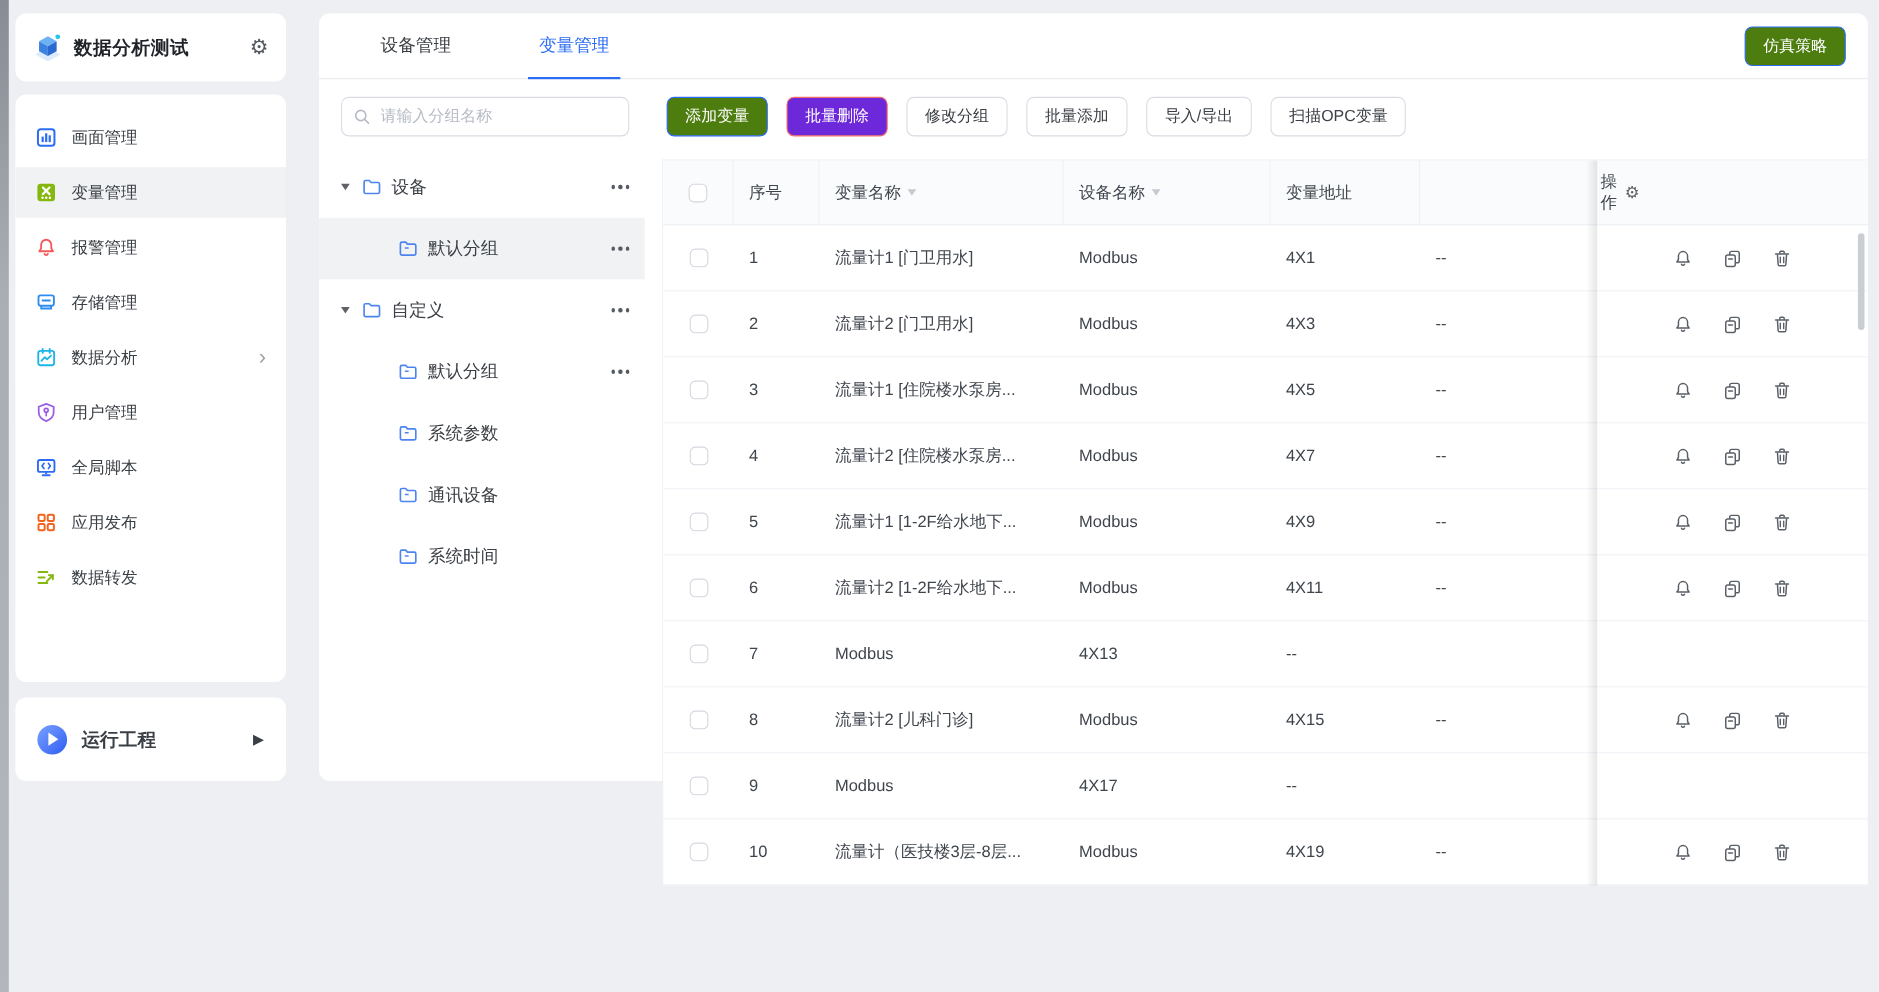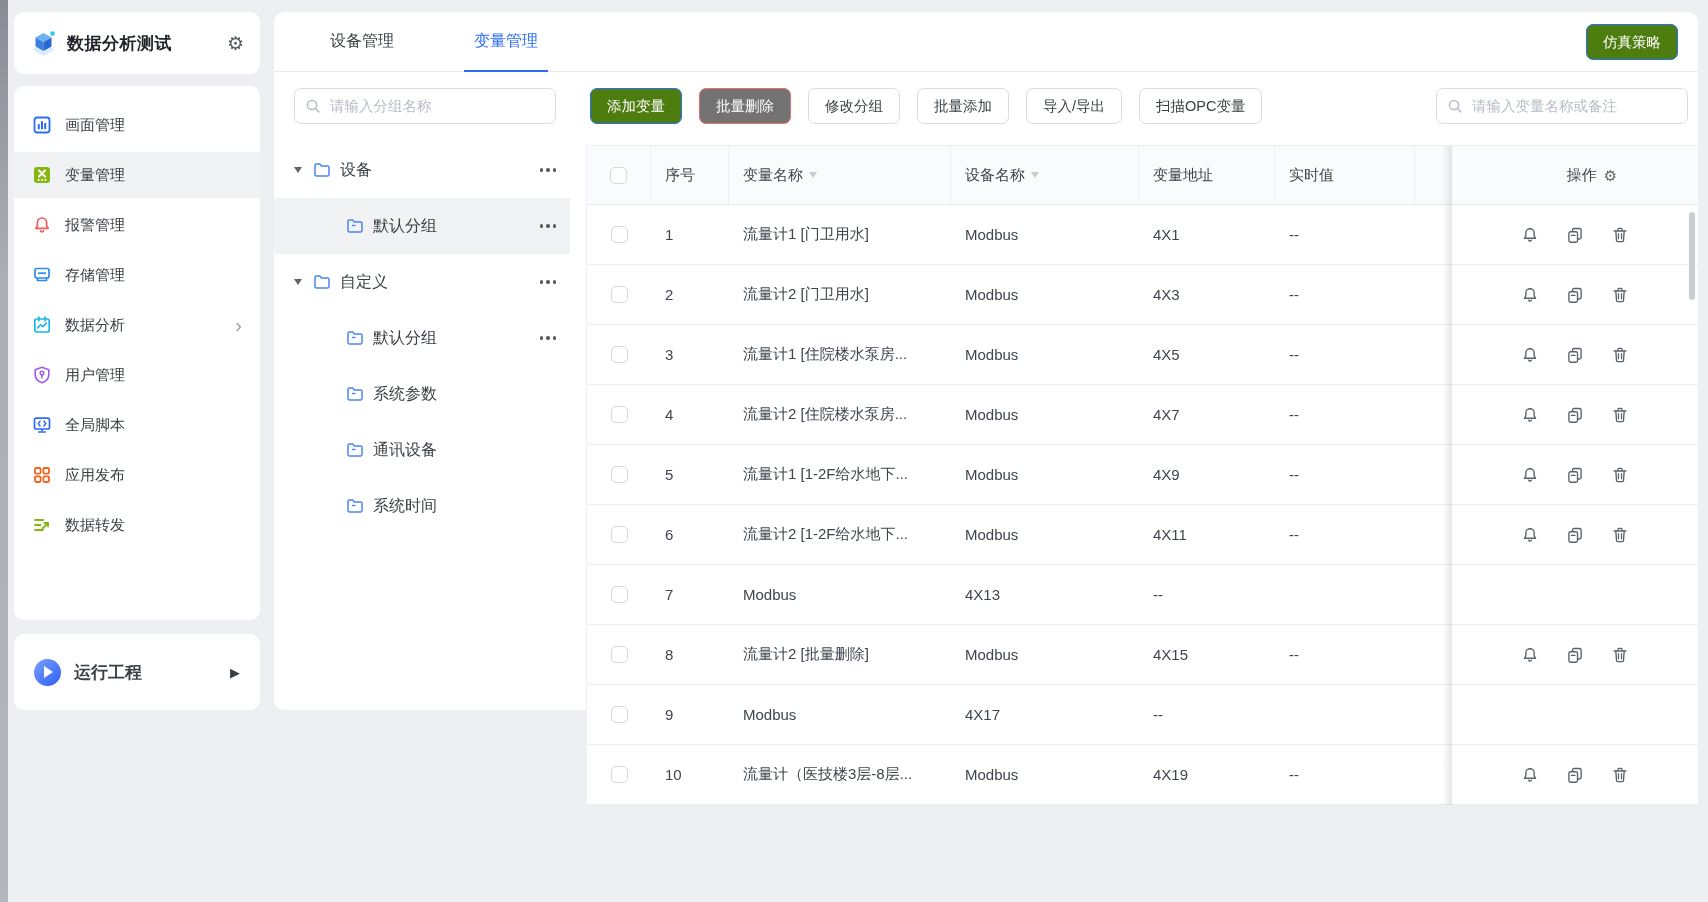--- a/index.html
+++ b/index.html
@@ -6,21 +6,21 @@
   html,body { margin:0; padding:0; }
   body {
     width:1708px; height:902px; position:relative; overflow:hidden;
     background:#edeff2;
     font-family:"Liberation Sans","DejaVu Sans",sans-serif;
     color:#363b42;
   }
   .left-strip { position:absolute; left:0; top:0; width:8px; height:902px;
     background:linear-gradient(#888d95,#a9adb4 30%,#b3b7bd); }
   .app { position:absolute; left:8px; top:0; width:1700px; height:718px;
-    padding:12px 10px 8px 6px; display:flex; gap:14px;justify-content:flex-end; }
+    padding:12px 10px 8px 6px; display:flex; gap:30px;justify-content:flex-end; }
 
   .card { background:#fff; border-radius:10px; }
 
   
   aside { width:246px; display:flex; flex-direction:column; flex:none; }
   .logo-card { height:62px; display:flex; align-items:center; padding:0 16px; gap:10px; }
   .logo-title { font-size:17px; font-weight:bold; color:#1f2329; letter-spacing:.5px; }
   .hdr-gear { margin-left:auto; font-size:19px; color:#565b63; cursor:pointer; line-height:1; }
   .nav-card { margin-top:12px; flex:1; padding:12px 0; overflow:hidden; }
   .nav-item { height:46px; margin:4px 0 0 0; display:flex; align-items:center; gap:13px;
@@ -43,21 +43,21 @@
     padding:0 20px 0 46px; border-bottom:1px solid #e8eaee; position:relative; }
   .tab { font-size:16px; color:#3a3f45; padding:0 10px; height:59px;
     display:flex; align-items:center; cursor:pointer; position:relative; margin-right:60px; }
   .tab.active { color:#2b6cf5; }
   .tab.active::after { content:""; position:absolute; left:0; right:0; bottom:-1px;
     height:2px; background:#2b6cf5; }
   .btn { border:1px solid #d9dce3; background:#fff; color:#3a3f45; font-size:14.5px;
     height:36px; padding:0 16px; border-radius:7px; cursor:pointer;
     font-family:inherit; line-height:34px; }
   .btn.primary { background:#4d7c0f; border-color:#2b6cf5; color:#fff; }
-  .btn.danger  { background:#737373; border-color:#f56c6c; color:#fff; }
+  .btn.danger  { background:#6d28d9; border-color:#f56c6c; color:#fff; }
   .simulate-btn { margin-left:auto; }
 
   .content { flex:1; display:flex; min-height:0; }
 
   
   .tree-panel { width:296px; flex:none; padding:16px 14px 0 20px; }
   .search-box { height:36px; border:1px solid #d9dce3; border-radius:7px;
     display:flex; align-items:center; padding:0 10px; gap:7px; background:#fff; }
   .search-box input { border:none; outline:none; flex:1; font-size:14.5px;
     font-family:inherit; color:#363b42; min-width:0; background:transparent; }
@@ -334,29 +334,20 @@
       </div>
 
       <div class="table-panel">
         <div class="toolbar">
           <button class="btn primary">添加变量</button>
           <button class="btn danger">批量删除</button>
           <button class="btn">修改分组</button>
           <button class="btn">批量添加</button>
           <button class="btn">导入/导出</button>
           <button class="btn">扫描OPC变量</button>
-          <div class="search-box">
-            <span style="display:flex">
-              <svg width="16" height="16" viewBox="0 0 16 16">
-                  <circle cx="7" cy="7" r="4.6" fill="none" stroke="#b6bcc6" stroke-width="1.5"></circle>
-                  <line x1="10.6" y1="10.6" x2="14" y2="14" stroke="#b6bcc6" stroke-width="1.5" stroke-linecap="round"></line>
-                </svg>
-            </span>
-            <input type="text" placeholder="请输入变量名称或备注" style="">
-          </div>
         </div>
 
         <div class="vtable">
           <div class="thead">
             <div class="cell c-check">
                 <span class="checkbox"></span>
               </div>
             <div class="cell">
                 <span>序号</span>
               </div>
@@ -364,23 +355,20 @@
                 <span>变量名称</span>
                 <span class="sort-caret"></span>
               </div>
             <div class="cell">
                 <span>设备名称</span>
                 <span class="sort-caret"></span>
               </div>
             <div class="cell">
                 <span>变量地址</span>
               </div>
-            <div class="cell">
-                <span>实时值</span>
-              </div>
             <div class="cell c-spacer"></div>
             <div class="cell c-actions">
               <span>操作</span>
               <span class="ops-gear">⚙</span>
             </div>
           </div>
 
           <div id="rows">
   <div class="trow">
     <div class="cell c-check">
@@ -589,21 +577,21 @@
                     <line x1="11.7" y1="8.6" x2="11.7" y2="14.2" stroke="#5a6068" stroke-width="1.4" stroke-linecap="round"></line>
                   </svg>
     </div>
   </div>
 
   <div class="trow">
     <div class="cell c-check">
                   <span class="checkbox"></span>
                 </div>
     <div class="cell c-idx">8</div>
-    <div class="cell c-name">流量计2 [批量删除]</div>
+    <div class="cell c-name">流量计2 [儿科门诊]</div>
     <div class="cell c-dev">Modbus</div>
     <div class="cell c-addr">4X15</div>
     <div class="cell c-val">--</div>
     <div class="cell c-spacer"></div>
     <div class="cell c-actions">
       <svg width="18" height="18" viewBox="0 0 20 20">
                     <path d="M10 3 a4.6 4.6 0 0 1 4.6 4.6 v3.4 l1.6 2.6 h-12.4 l1.6 -2.6 v-3.4 A4.6 4.6 0 0 1 10 3 Z" fill="none" stroke="#5a6068" stroke-width="1.5" stroke-linejoin="round"></path>
                     <path d="M8.5 15.8 a1.6 1.6 0 0 0 3 0" fill="none" stroke="#5a6068" stroke-width="1.5" stroke-linecap="round"></path>
                   </svg>
       <svg width="18" height="18" viewBox="0 0 20 20">

